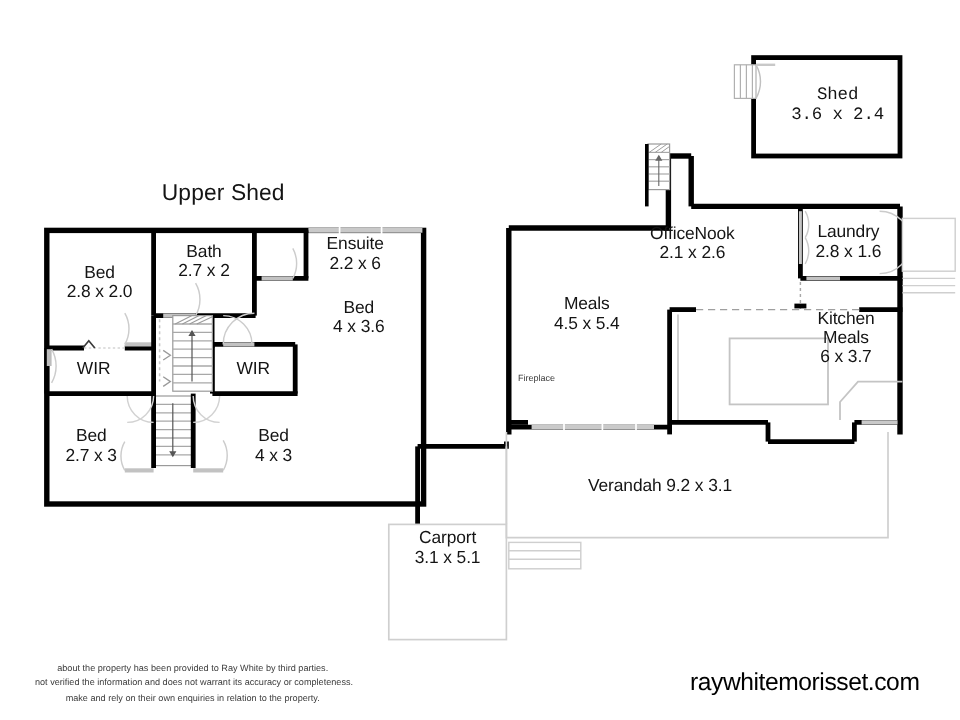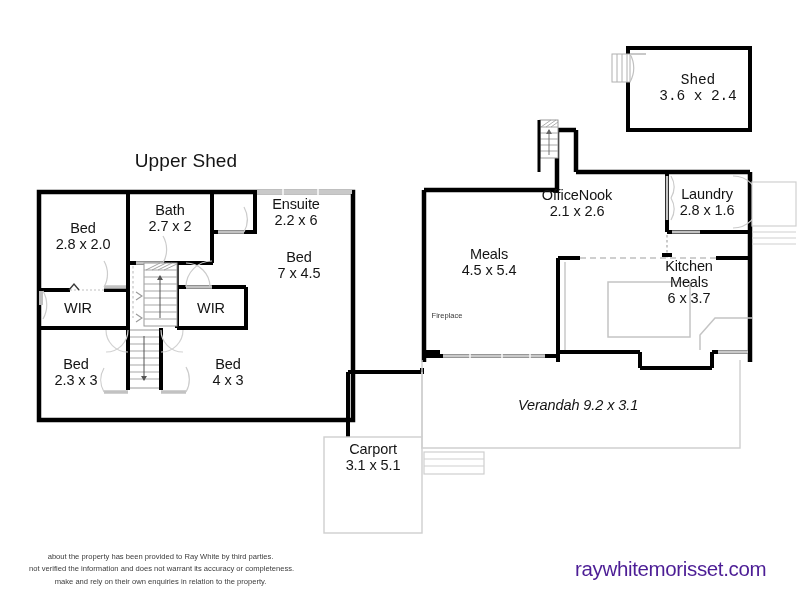--- a/index.html
+++ b/index.html
@@ -53,21 +53,21 @@
     line-height: 1.62;
     color: #3c3c3c;
     white-space: pre;
     text-align: center;
   }
   .logo {
     position: absolute;
     left: 575px;
     top: 557px;
     font-size: 20.5px;
-    color: #4c1d95;
+    color: #000000;
     letter-spacing: -0.35px;
     white-space: nowrap;
     overflow: hidden;
     width: 225px;
   }
   .center {
     transform: translate(-50%, -50%);
   }
 </style>
 </head>
@@ -298,34 +298,34 @@
   <span class="dim">2.7 x 2</span>
 </div>
 
 <div class="txt room-label center" style="left:248px; top:212px;margin-left:48px;">
   <span>Ensuite</span>
   <span class="dim">2.2 x 6</span>
 </div>
 
 <div class="txt room-label center" style="left:299px; top:265px;">
   <span>Bed</span>
-  <span class="dim">7 x 4.5</span>
+  <span class="dim">4 x 3.6</span>
 </div>
 
 <div class="txt room-label center" style="left:78px; top:308px;">
   <span>WIR</span>
 </div>
 
 <div class="txt room-label center" style="left:211px; top:308px;">
   <span>WIR</span>
 </div>
 
 <div class="txt room-label center" style="left:76px; top:372px;">
   <span>Bed</span>
-  <span class="dim">2.3 x 3</span>
+  <span class="dim">2.7 x 3</span>
 </div>
 
 <div class="txt room-label center" style="left:228px; top:372px;">
   <span>Bed</span>
   <span class="dim">4 x 3</span>
 </div>
 
 <div class="txt room-label center" style="left:698px; top:88px;font-family:Liberation Mono, monospace;">
   <span>Shed</span>
   <span class="dim">3.6 x 2.4</span>
@@ -341,27 +341,27 @@
   <span class="dim">2.8 x 1.6</span>
 </div>
 
 <div class="txt room-label center" style="left:489px; top:262px;">
   <span>Meals</span>
   <span class="dim">4.5 x 5.4</span>
 </div>
 
 <div class="txt tiny-label center" style="left:447px; top:316px;">Fireplace</div>
 
-<div class="txt room-label center" style="left:689px; top:282px;">
+<div class="txt room-label center" style="left:705px; top:282px;">
   <span>Kitchen</span>
   <span class="dim">Meals</span>
   <span class="dim">6 x 3.7</span>
 </div>
 
-<div class="txt room-label center" style="left:578px; top:405px;font-style:italic;">Verandah  9.2 x 3.1</div>
+<div class="txt room-label center" style="left:550px; top:405px;">Verandah  9.2 x 3.1</div>
 
 <div class="txt room-label center" style="left:373px; top:457px;">
   <span>Carport</span>
   <span class="dim">3.1 x 5.1</span>
 </div>
 
 <div class="disclaimer">about the property has been provided to Ray White by third parties.
  not verified the information and does not warrant its accuracy or completeness.
 make and rely on their own enquiries in relation to the property.</div>
 

